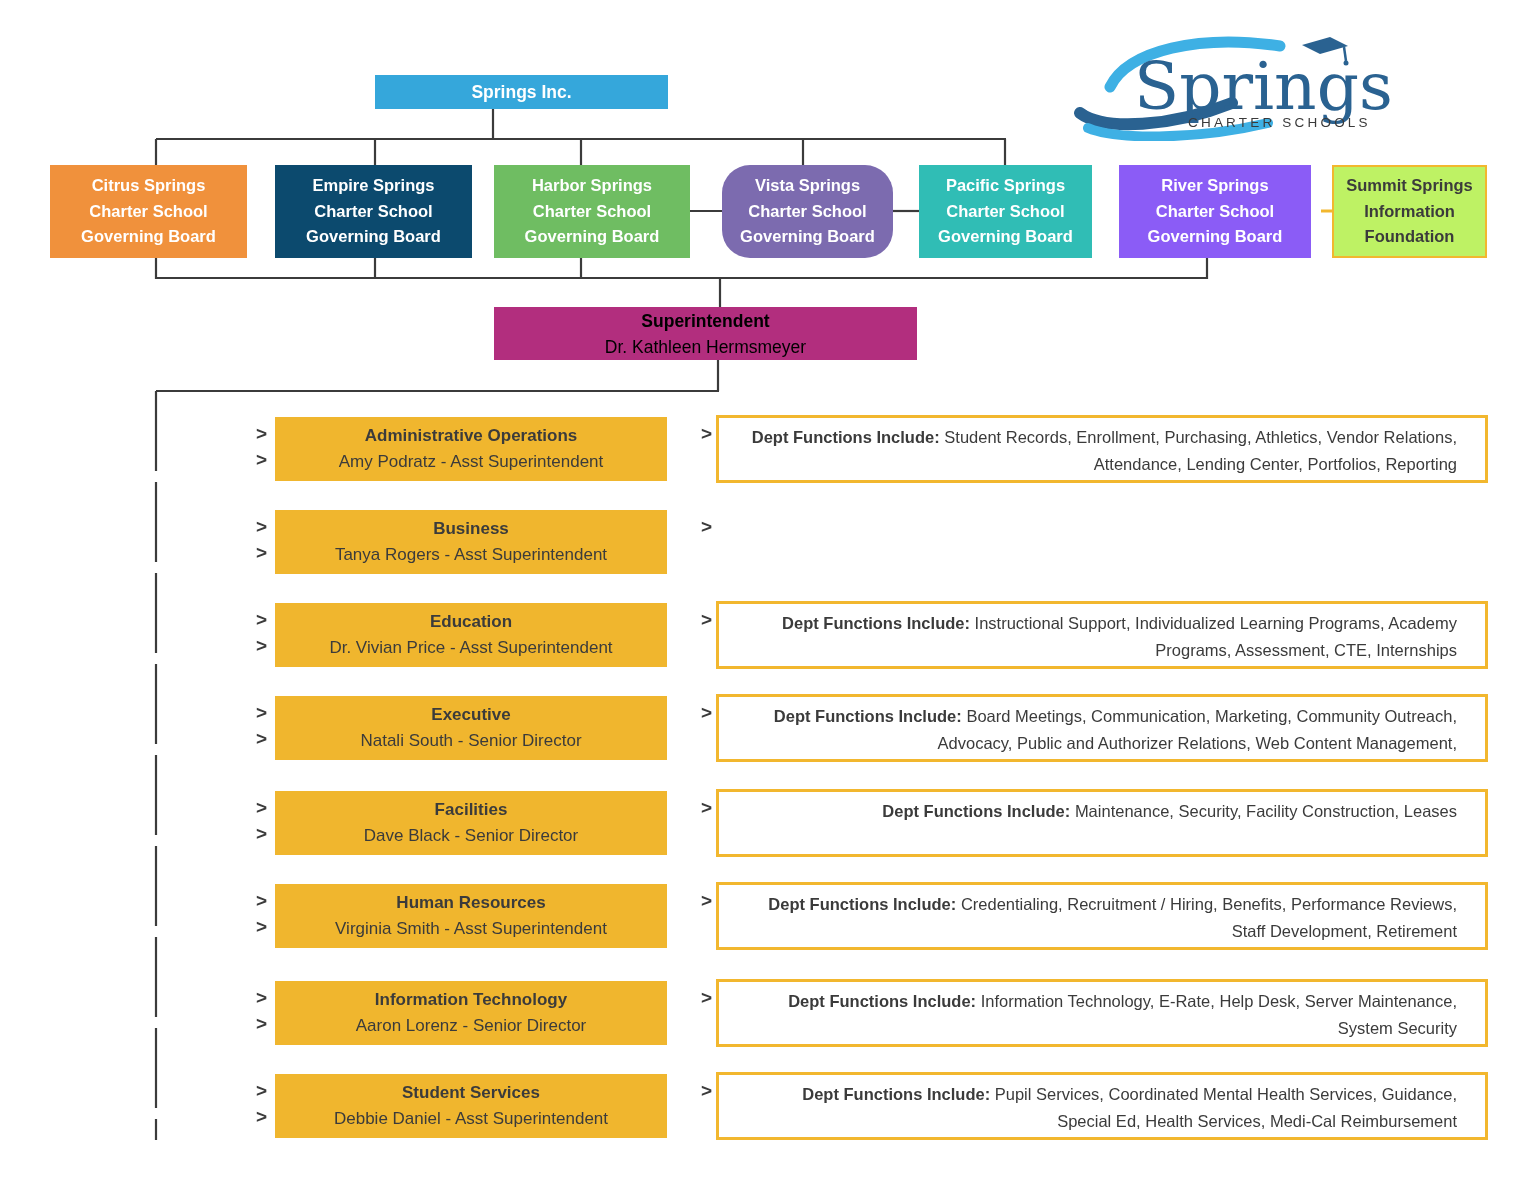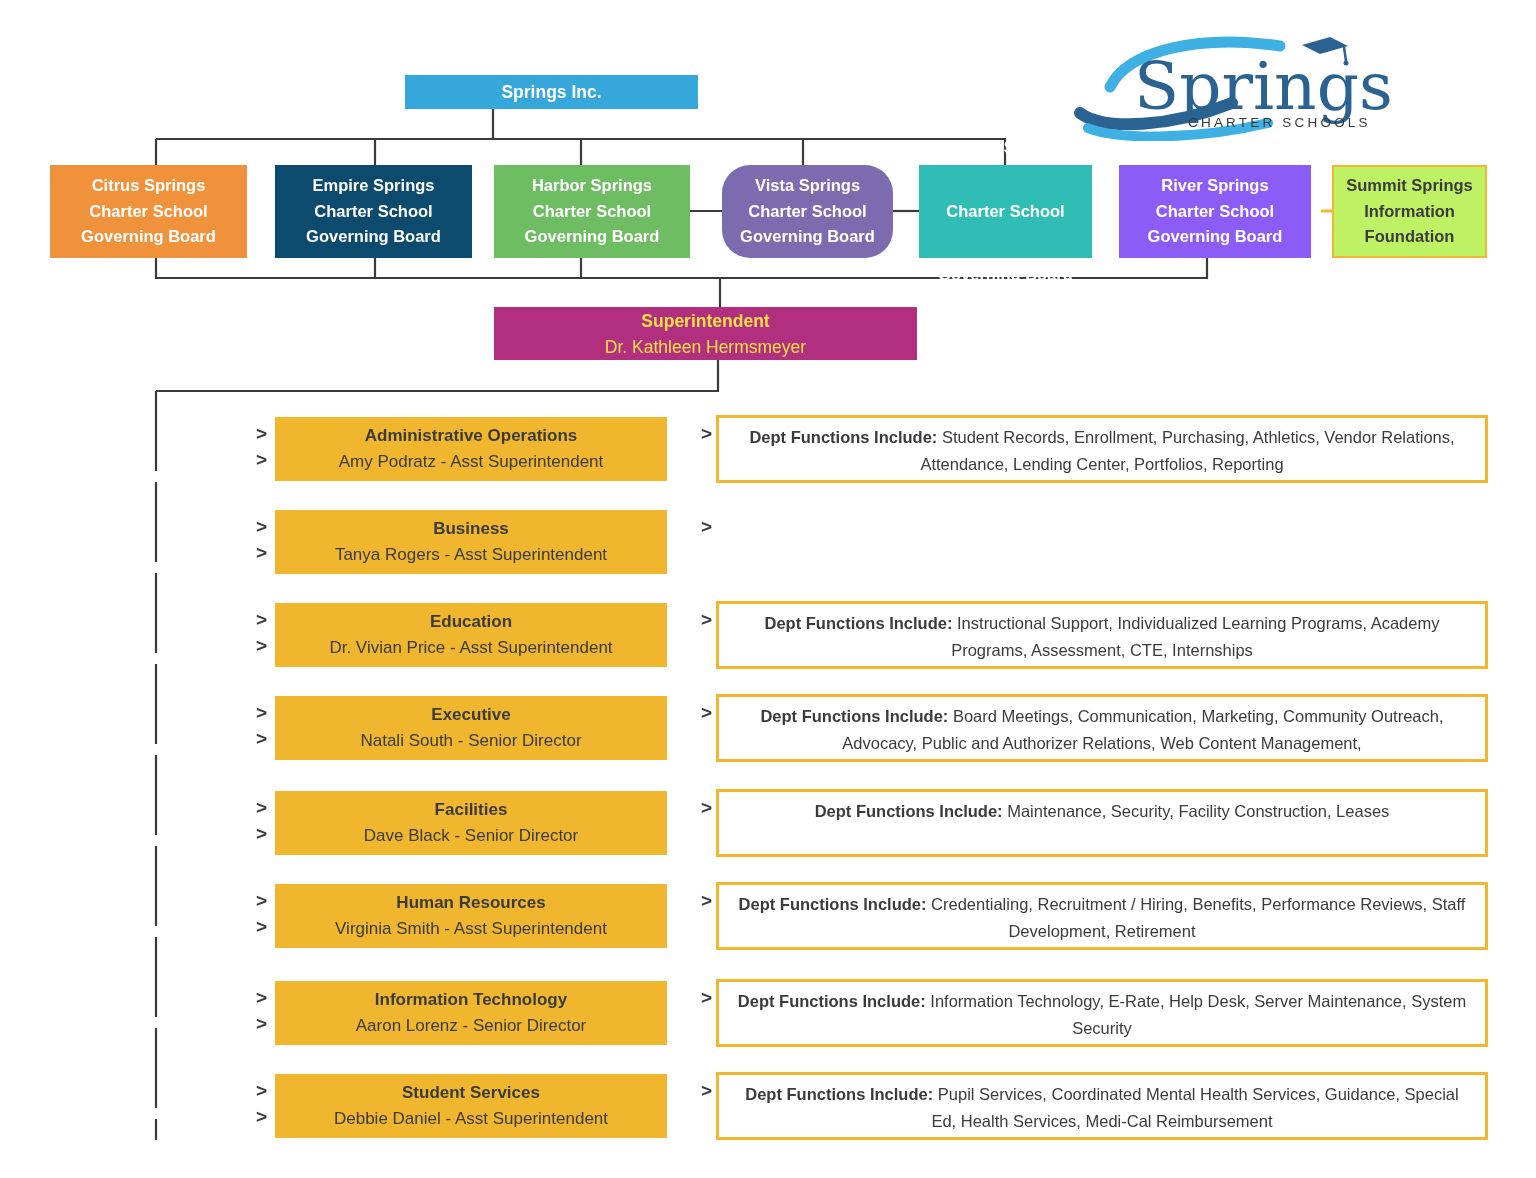--- a/index.html
+++ b/index.html
@@ -4,41 +4,41 @@
 <style>
   html,body{margin:0;padding:0;background:#fff;}
   .canvas{
     position:relative;width:1536px;height:1178px;background:#ffffff;
     font-family:"Liberation Sans", sans-serif;color:#3b3b3b;overflow:hidden;
   }
   svg.connectors{position:absolute;left:0;top:0;width:1536px;height:1178px;z-index:0;}
   .box{position:absolute;box-sizing:border-box;display:flex;flex-direction:column;
        align-items:center;justify-content:center;text-align:center;z-index:2;}
   .root-box{left:375px;top:75px;width:293px;height:34px;background:#35A7DB;
-            color:#fff;font-weight:bold;font-size:17.5px;margin-left:30px;}
+            color:#fff;font-weight:bold;font-size:17.5px;}
   .board{top:165px;height:93px;color:#fff;font-weight:bold;font-size:16.5px;line-height:25.5px;}
   .b-citrus {left:50px;  width:197px;background:#F0913C;}
   .b-empire {left:275px; width:197px;background:#0c4a6e;}
   .b-harbor {left:494px; width:196px;background:#6FBD62;}
   .b-vista  {left:722px; width:171px;background:#7C6BAF;border-radius:28px;}
-  .b-pacific{left:919px; width:173px;background:#30BDB5;gap:38px;}
+  .b-pacific{left:919px; width:173px;background:#30BDB5;}
   .b-river  {left:1119px;width:192px;background:#8b5cf6;}
   .b-summit {left:1332px;width:155px;background:#bef264;border:2.5px solid #F2B72E;
              color:#3b3b3b;}
   .sup-box{left:494px;top:307px;width:423px;height:53px;background:#B22E7E;
-           color:#fde047;font-size:17.5px;line-height:26px;}
+           color:#000000;font-size:17.5px;line-height:26px;}
   .sup-box .t{font-weight:bold;}
   .row{position:absolute;left:0;width:1536px;height:70px;z-index:2;}
   .dept-box{position:absolute;left:275px;top:2px;width:392px;height:64px;
             background:#F0B62E;display:flex;flex-direction:column;align-items:center;
             justify-content:center;font-size:17px;line-height:26px;}
   .dept-box .t{font-weight:bold;}
   .desc-box{position:absolute;left:716px;top:0;width:772px;height:68px;background:#fff;
-            border:3px solid #F2B72E;box-sizing:border-box;padding:6px 16px;
-            font-size:16.5px;line-height:27px;text-align:center;}
+            border:3px solid #F2B72E;box-sizing:border-box;padding:6px 28px;
+            font-size:16.5px;line-height:27px;text-align:right;}
   .desc-box b{font-weight:bold;}
   .chev{position:absolute;font-size:19px;font-weight:bold;color:#3b3b3b;line-height:20px;z-index:2;}
   .chev.l1{left:256px;top:9px;}
   .chev.l2{left:256px;top:35px;}
   .chev.d {left:701px;top:9px;}
   svg.logo{position:absolute;left:1072px;top:33px;width:345px;height:108px;z-index:2;}
 </style>
 </head>
 <body>
 

